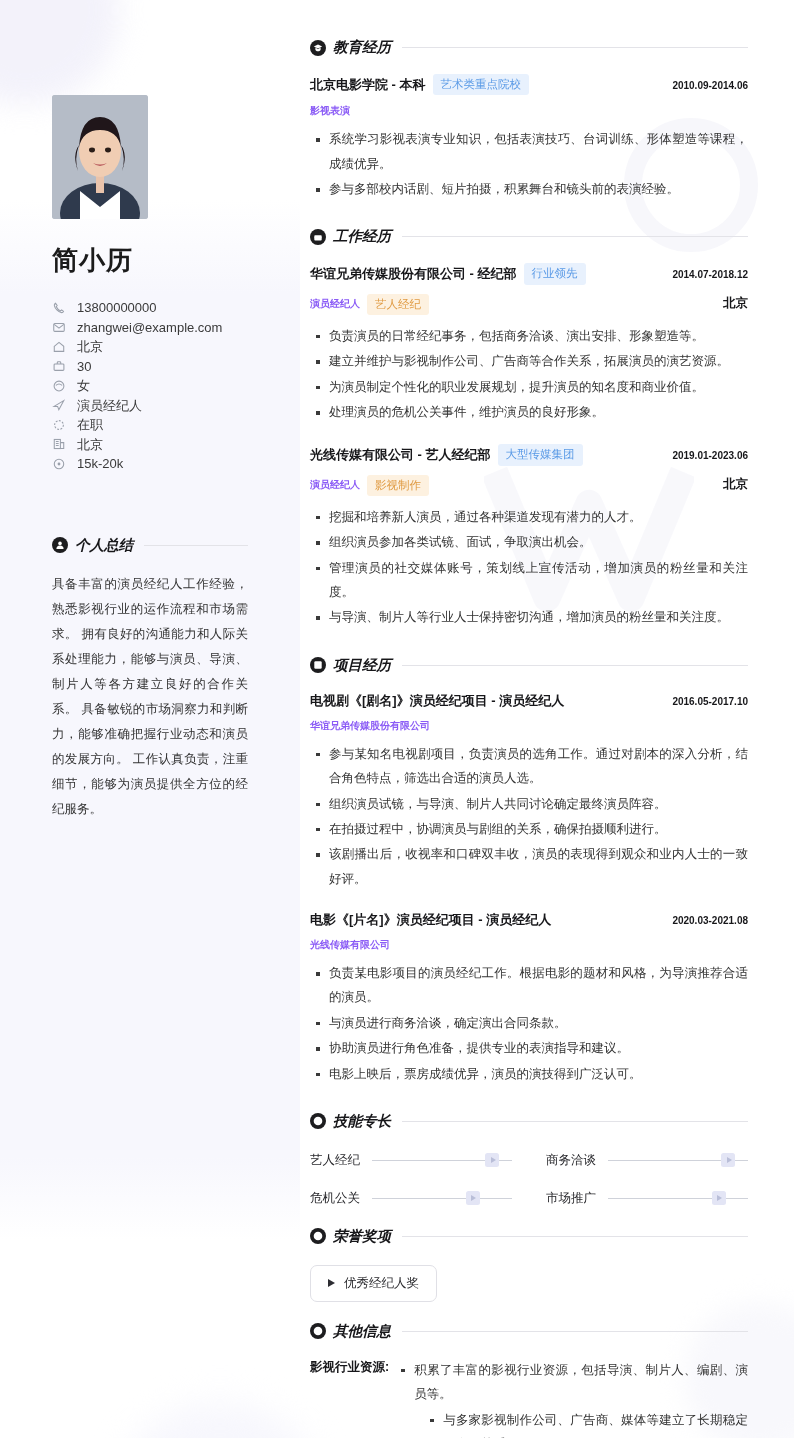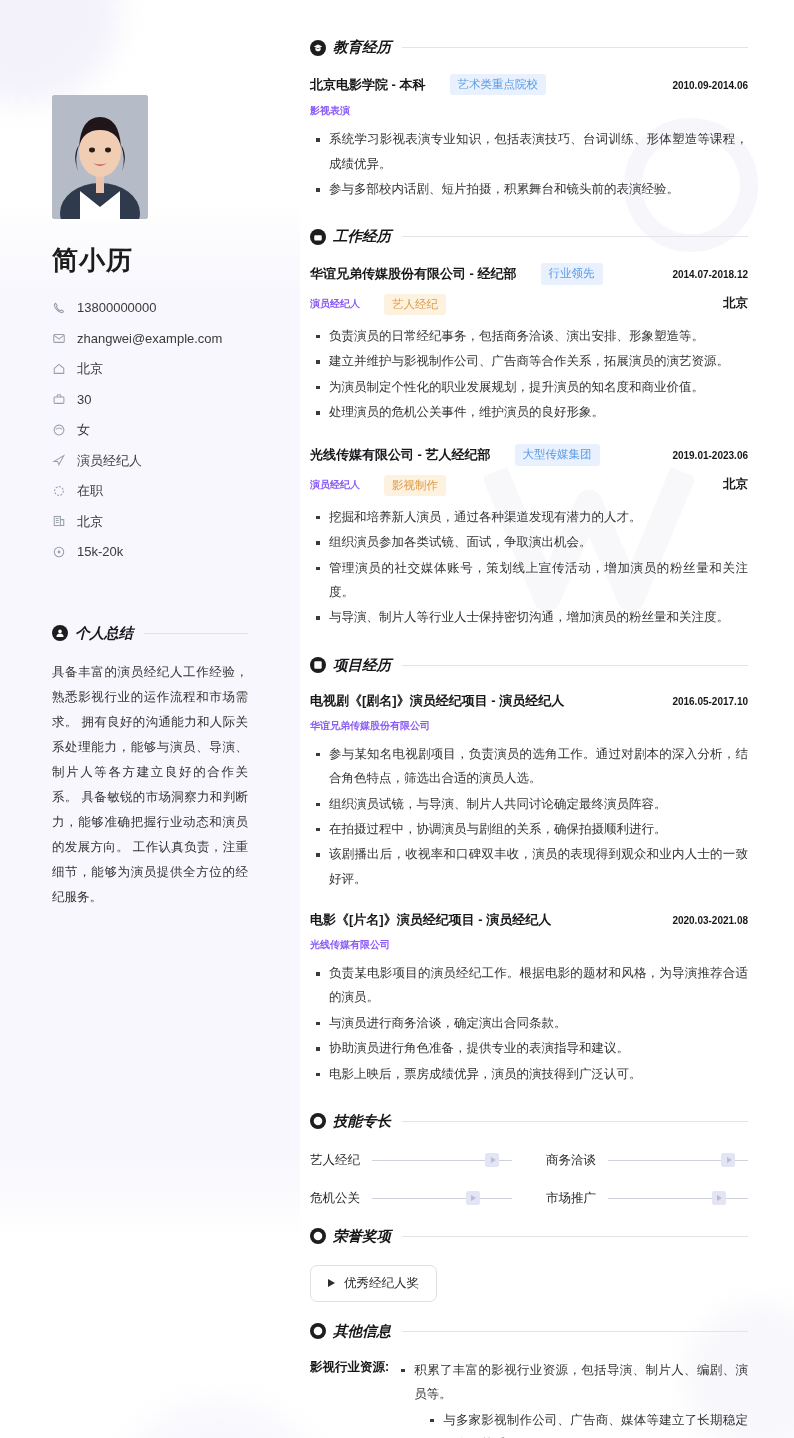--- a/index.html
+++ b/index.html
@@ -52,21 +52,21 @@
     width:96px; height:124px; border-radius:3px; overflow:hidden;
     background:#b9bfc9; position:relative;
   }
   .avatar svg { display:block; width:100%; height:100%; }
 
   .person-name {
     font-size:26px; font-weight:700; letter-spacing:1px;
     color:#1b1b1b; margin-bottom:22px; line-height:1.2;
   }
 
-  .contact-list { display:flex; flex-direction:column; gap:11px; margin-bottom:62px; }
+  .contact-list { display:flex; flex-direction:column; margin-bottom:62px; }
   .contact-row { display:flex; align-items:center; gap:11px; font-size:13px; color:#3a3a3a; line-height:1.5; }
   .contact-row .ic { width:14px; height:14px; flex:0 0 14px; color:#9aa0ab; display:flex; align-items:center; justify-content:center; }
   .contact-row .ic svg { width:14px; height:14px; display:block; }
   .contact-txt { white-space:nowrap; }
 
   
   .sec-head { display:flex; align-items:center; gap:7px; margin-bottom:17px;font-style:italic; }
   .sec-head .badge {
     width:16px; height:16px; border-radius:50%; background:#1d1d1f; color:#fff;
     display:flex; align-items:center; justify-content:center; flex:0 0 16px;
@@ -82,21 +82,21 @@
   .section { margin-bottom:26px; }
   .section.tight { margin-bottom:20px; }
 
   .entry { margin-bottom:20px; }
   .entry:last-child { margin-bottom:0; }
 
   .entry-row {
     display:flex; align-items:baseline; justify-content:space-between; gap:10px;
     margin-bottom:9px;
   }
-  .entry-left { display:flex; align-items:center; gap:24px; flex-wrap:wrap; min-width:0;justify-content:center; }
+  .entry-left { display:flex; align-items:center; gap:7px; flex-wrap:wrap; min-width:0;justify-content:center; }
   .entry-title { font-size:13px; font-weight:700; color:#17171a; white-space:nowrap; }
   .entry-date { font-size:10px; font-weight:700; color:#17171a; white-space:nowrap; flex:0 0 auto; }
   .entry-loc  { font-size:12.5px; font-weight:700; color:#17171a; white-space:nowrap; flex:0 0 auto; }
 
   .tag { font-size:11.5px; padding:2px 8px; border-radius:3px; line-height:1.5; white-space:nowrap; }
   .tag.blue   { background:#e8f1fd; color:#5a9ae6; }
   .tag.orange { background:#fdf1e0; color:#e09b43; }
 
   .entry-sub { font-size:10px; font-weight:700; color:#8b5cf6; margin-bottom:9px; }
 

